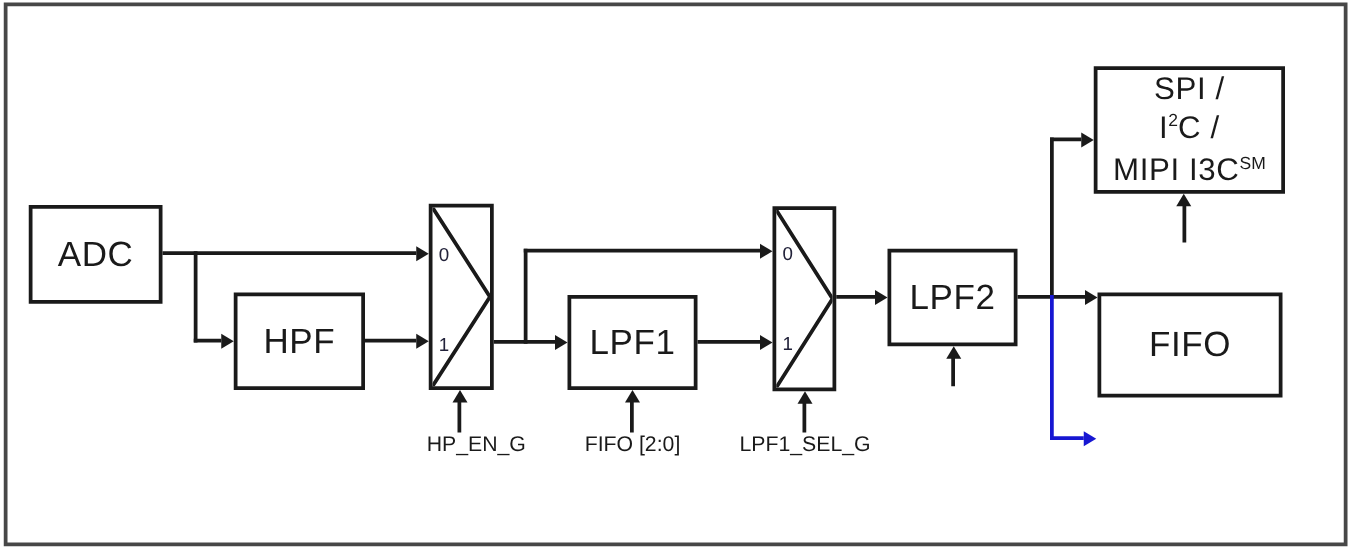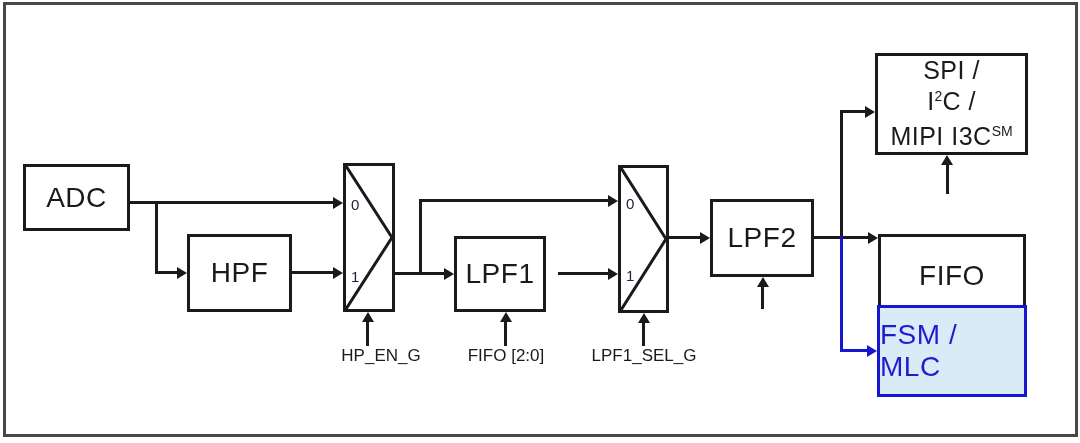--- a/index.html
+++ b/index.html
@@ -6,23 +6,23 @@
   #canvas{
     position:relative;width:1080px;height:443px;background:#ffffff;overflow:hidden;
     font-family:"Liberation Sans", sans-serif;color:#1a1a1a;
   }
   .frame{position:absolute;left:3px;top:2px;width:1069px;height:429px;border:3px solid #474747;}
   .box{
     position:absolute;box-sizing:border-box;border:3px solid #1a1a1a;background:#ffffff;
     display:flex;align-items:center;justify-content:center;
     font-size:28px;letter-spacing:0.5px;color:#1a1a1a;
   }
-  .box.adc {left:23px; top:164px;width:107px;height:67px;}
+  .box.adc {left:23px; top:164px;width:107px;height:79px;}
   .box.hpf {left:187px;top:234px;width:105px;height:78px;}
-  .box.lpf1{left:454px;top:236px;width:92px;height:76px;}
+  .box.lpf1{left:454px;top:236px;width:104px;height:76px;}
   .box.lpf2{left:710px;top:199px;width:104px;height:78px;}
   .box.fifo{left:878px;top:194px;width:148px;height:84px;margin-top:40px;}
   .box.spi {left:875px;top:53px;width:153px;height:102px;
     flex-direction:column;font-size:25px;line-height:31px;padding-top:2px;}
   .box.fsm {left:877px;top:305px;width:150px;height:92px;
     border-color:#1717d2;background:#d9ebf7;color:#1d1dd0;}
   .box .sup{font-size:14px;position:relative;top:-9px;letter-spacing:0;}
   .bline{white-space:pre;}
   .mux{position:absolute;box-sizing:border-box;border:3px solid #1a1a1a;background:#ffffff;}
   .mux.m1{left:343px;top:163px;width:52px;height:149px;}
@@ -58,23 +58,20 @@
   <div class="box fifo">
       <span>FIFO</span>
     </div>
 
   <div class="box spi">
     <div class="bline">SPI /</div>
     <div class="bline"><span>I</span><span class="sup">2</span><span>C /</span></div>
     <div class="bline"><span>MIPI I3C</span><span class="sup">SM</span></div>
   </div>
 
-  <div class="box fsm">
-      <span>FSM / MLC</span>
-    </div>
 
   <div class="mux m1">
     <svg viewBox="0 0 46 143" preserveAspectRatio="none">
       <polyline points="0,0 46,71.5 0,143" fill="none" stroke="#1a1a1a" stroke-width="3"></polyline>
     </svg>
     <span class="muxlbl" style="top:30px;">0</span>
     <span class="muxlbl" style="top:102px;">1</span>
   </div>
   <div class="mux m2">
     <svg viewBox="0 0 45 142" preserveAspectRatio="none">

